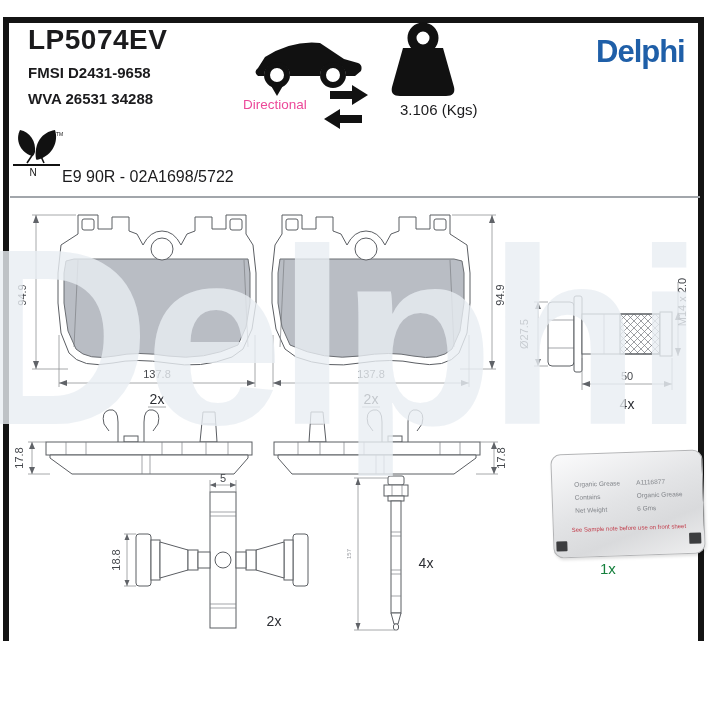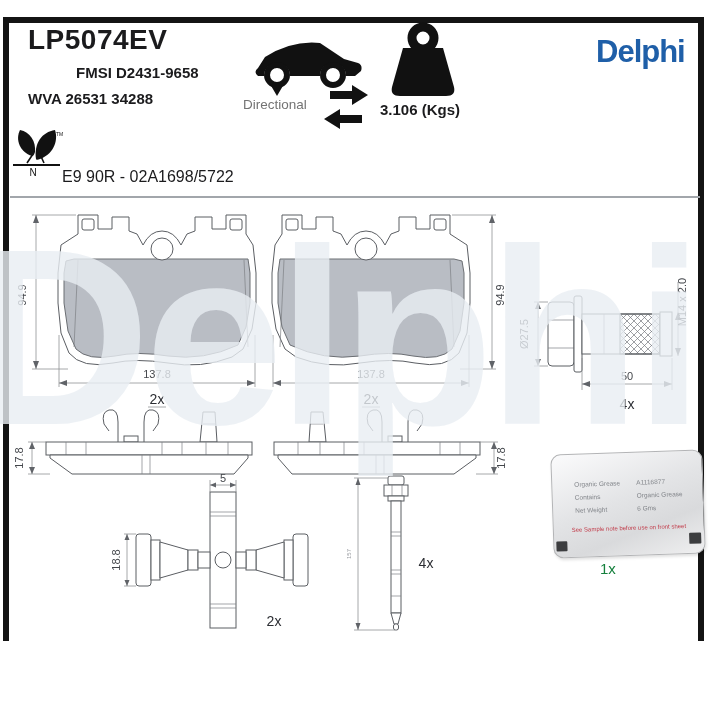--- a/index.html
+++ b/index.html
@@ -3,22 +3,22 @@
 <meta charset="utf-8">
 <style>
   html,body{margin:0;padding:0;background:#fff;}
   #page{position:relative;width:720px;height:641px;background:#fff;overflow:hidden;
         font-family:"Liberation Sans",sans-serif;color:#1b1b1d;}
   .frame{position:absolute;left:3px;top:17px;width:689px;height:669px;border:6px solid #141414;background:#fff;}
   .abs{position:absolute;}
   .partno{left:28px;top:24px;font-size:28px;font-weight:bold;letter-spacing:.5px;}
   .ref{left:28px;font-size:15px;font-weight:bold;}
   .brand{left:596px;top:34px;font-size:31px;font-weight:bold;letter-spacing:-1px;}
-  .dirlabel{left:243px;top:97px;font-size:13.5px;color:#737373;}
-  .wtext{left:380px;top:101px;font-size:15px;font-weight:bold;}
+  .dirlabel{left:243px;top:97px;font-size:13.5px;color:#ec4899;}
+  .wtext{left:400px;top:101px;font-size:15px;font-weight:normal;}
   .approval{left:62px;top:168px;font-size:16px;font-weight:normal;}
   .divider{left:10px;top:196px;width:690px;height:2px;background:#a2a6ab;}
   .watermark{left:-30px;top:213px;font-size:250px;font-weight:bold;line-height:1;
              letter-spacing:-6px;color:rgba(233,237,243,0.8);z-index:6;pointer-events:none;white-space:nowrap;}
   svg{position:absolute;overflow:visible;}
   svg text{font-family:"Liberation Sans",sans-serif;}
   .ln{stroke:#5b5e63;stroke-width:1;fill:none;}
   .fw{fill:#ffffff;stroke:#5b5e63;stroke-width:1;}
   .fg{fill:#b9bdc4;stroke:#6b6e73;stroke-width:1;}
   .thin{stroke:#7d8084;stroke-width:.7;fill:none;}
@@ -34,21 +34,21 @@
   .snote{position:absolute;left:0;top:72px;width:100%;text-align:center;font-size:6px;color:#c2404e;}
   .qty1{left:600px;top:560px;font-size:15px;color:#15803d;}
 </style>
 </head>
 <body>
 
 <div id="page">
   <div class="frame abs"></div>
 
   <div class="abs partno">LP5074EV</div>
-  <div class="abs ref" style="top:64px;margin-left:48px;">FMSI D2431-9658</div>
+  <div class="abs ref" style="top:64px;">FMSI D2431-9658</div>
   <div class="abs ref" style="top:90px;">WVA 26531 34288</div>
   <div class="abs brand" style="color:#1f5fa8;">Delphi</div>
 
   <svg class="abs" style="left:248px;top:30px;" width="118" height="62" viewBox="0 0 118 62">
     <path fill="#111" d="M10,38 L17,27 Q44,10 72,13 L96,29 L110,33 Q115,35 113,41 L107,46 H98 A13,13 0 0 0 72,46 H42 A13,13 0 0 0 16,46 H10 Q5,42 10,38 Z"></path>
     <circle cx="29" cy="45" r="10" fill="#fff" stroke="#111" stroke-width="6"></circle>
     <circle cx="85" cy="45" r="10" fill="#fff" stroke="#111" stroke-width="6"></circle>
     <polygon points="22,54 36,54 29,66" fill="#111"></polygon>
   </svg>
 

